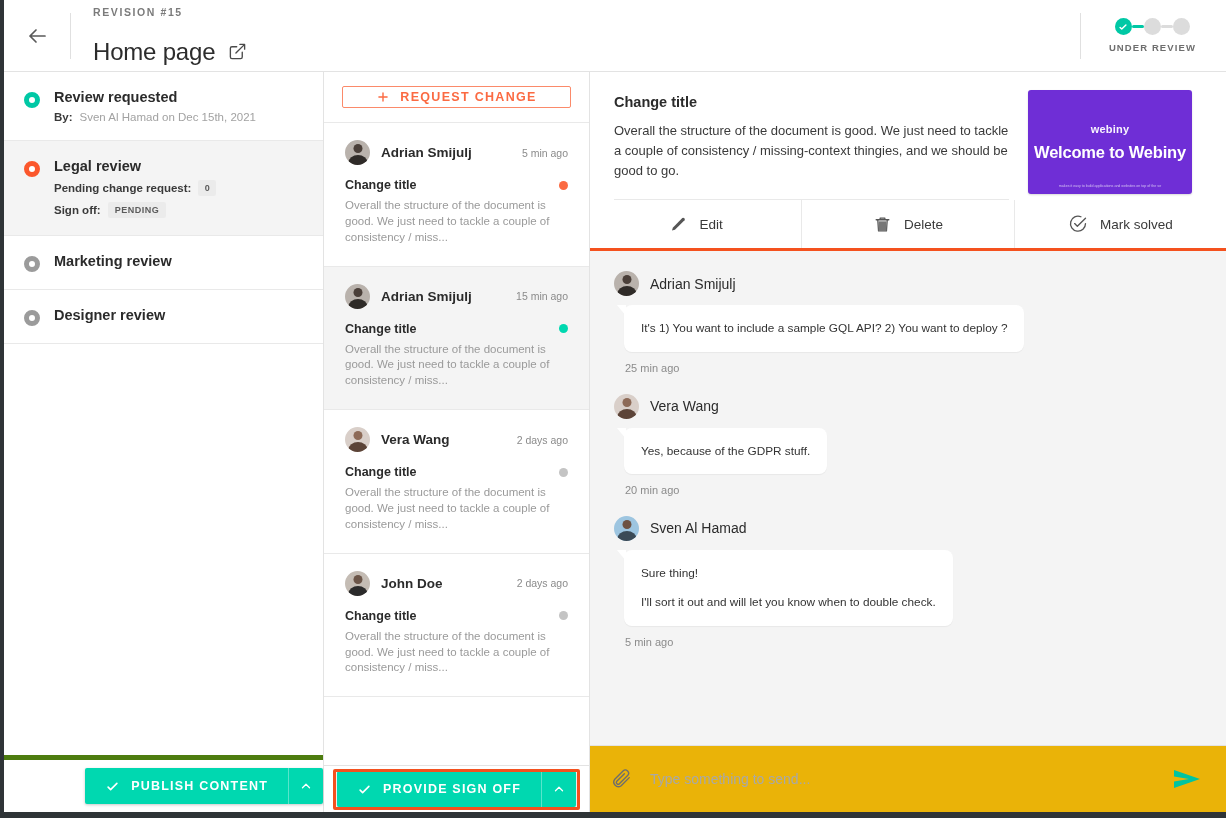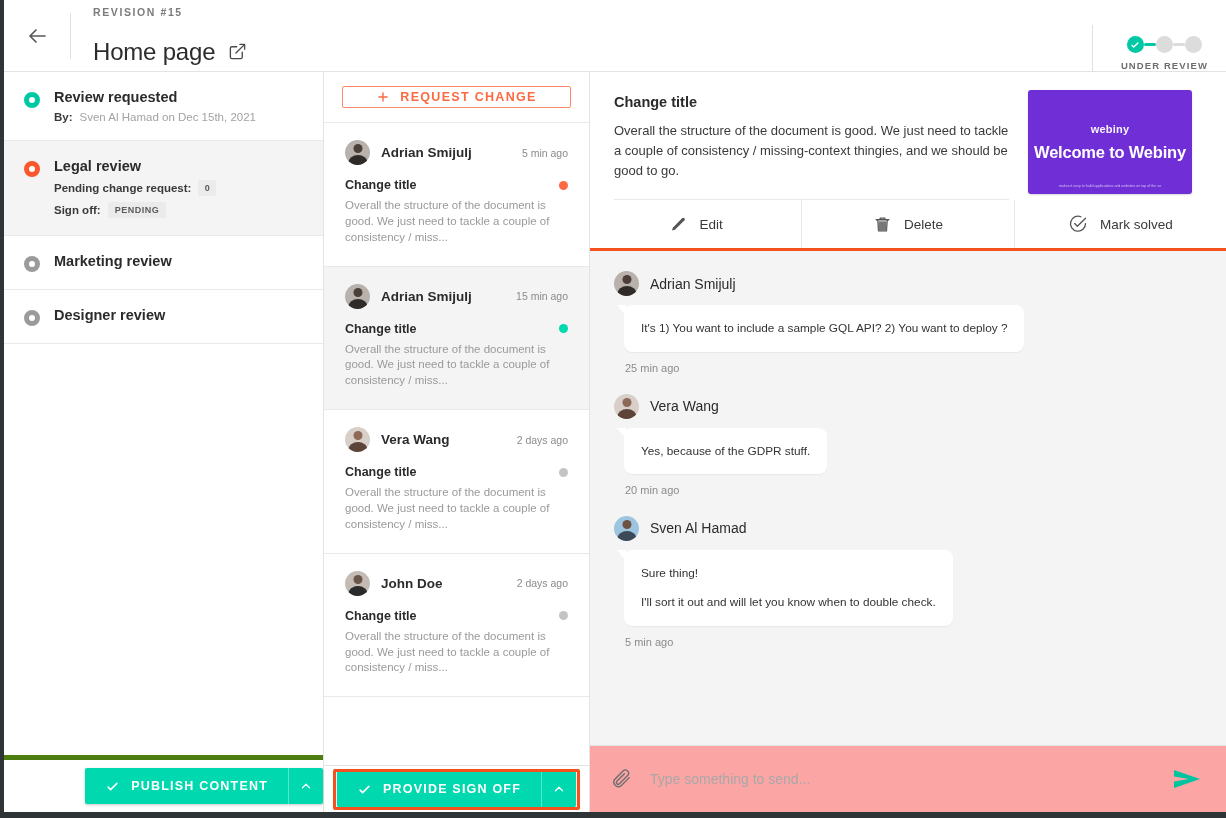--- a/index.html
+++ b/index.html
@@ -36,22 +36,22 @@
   .hdr-titles { padding-left: 22px; }
   .rev-label {
     font-size: 10.5px; letter-spacing: 1.6px; color: #7b7b7b;
     font-weight: 600; text-transform: uppercase; margin-bottom: 4px;
   }
   .title-row { display: flex; align-items: center; gap: 13px; margin-top: 20px; }
   .page-title { font-size: 24px; color: #2c2c2c; font-weight: 400; letter-spacing: -0.2px;}
   .ext-link { cursor: pointer; color: #4a4a4a; display:flex; }
 
   .status-wrap {
-    position: absolute; right: 18px; top: 0; height: 100%;
-    display: flex; align-items: flex-end; gap: 8px;
+    position: absolute; right: 30px; top: 0; height: 100%;
+    display: flex; align-items: center; gap: 8px;
   }
   .status-div { width: 1px; height: 46px; background: #e0e0e0; margin-right: 20px; }
   .status-inner { display: flex; flex-direction: column; align-items: center; }
   .steps { display: flex; align-items: center; gap: 0; margin-bottom: 7px; }
   .step-dot {
     width: 17px; height: 17px; border-radius: 50%; background: #dcdcdc;
     display: flex; align-items: center; justify-content: center;
   }
   .step-dot.done { background: #00c8a5; }
   .step-bar { width: 12px; height: 3px; background: #dcdcdc; border-radius: 2px; }
@@ -210,21 +210,21 @@
     border-top: 0 solid transparent; border-bottom: 11px solid transparent;
     border-right: 9px solid #fff;
   }
   .bubble p { margin-bottom: 11px; }
   .bubble p:last-child { margin-bottom: 0; }
   .bubble a { color: #fb6a42; text-decoration: underline; word-break: break-all; }
   .msg-time { font-size: 11px; color: #8b8b8b; margin-top: 10px; margin-left: 11px; }
 
   .composer {
     height: 67px; min-height: 67px; border-top: 1px solid #e3e3e3;
-    background: #fca5a5; display: flex; align-items: center; gap: 18px;
+    background: #eab308; display: flex; align-items: center; gap: 18px;
     padding: 0 24px 0 20px;
   }
   .clip { color: #6d6d6d; cursor: pointer; display:flex; }
   .composer input {
     flex: 1; border: none; outline: none; font-size: 14px; color: #333;
     font-family: "Liberation Sans", sans-serif; background: transparent;
   }
   .composer input::placeholder { color: #a8a8a8; }
   .send { cursor: pointer; display:flex; }
 </style>

